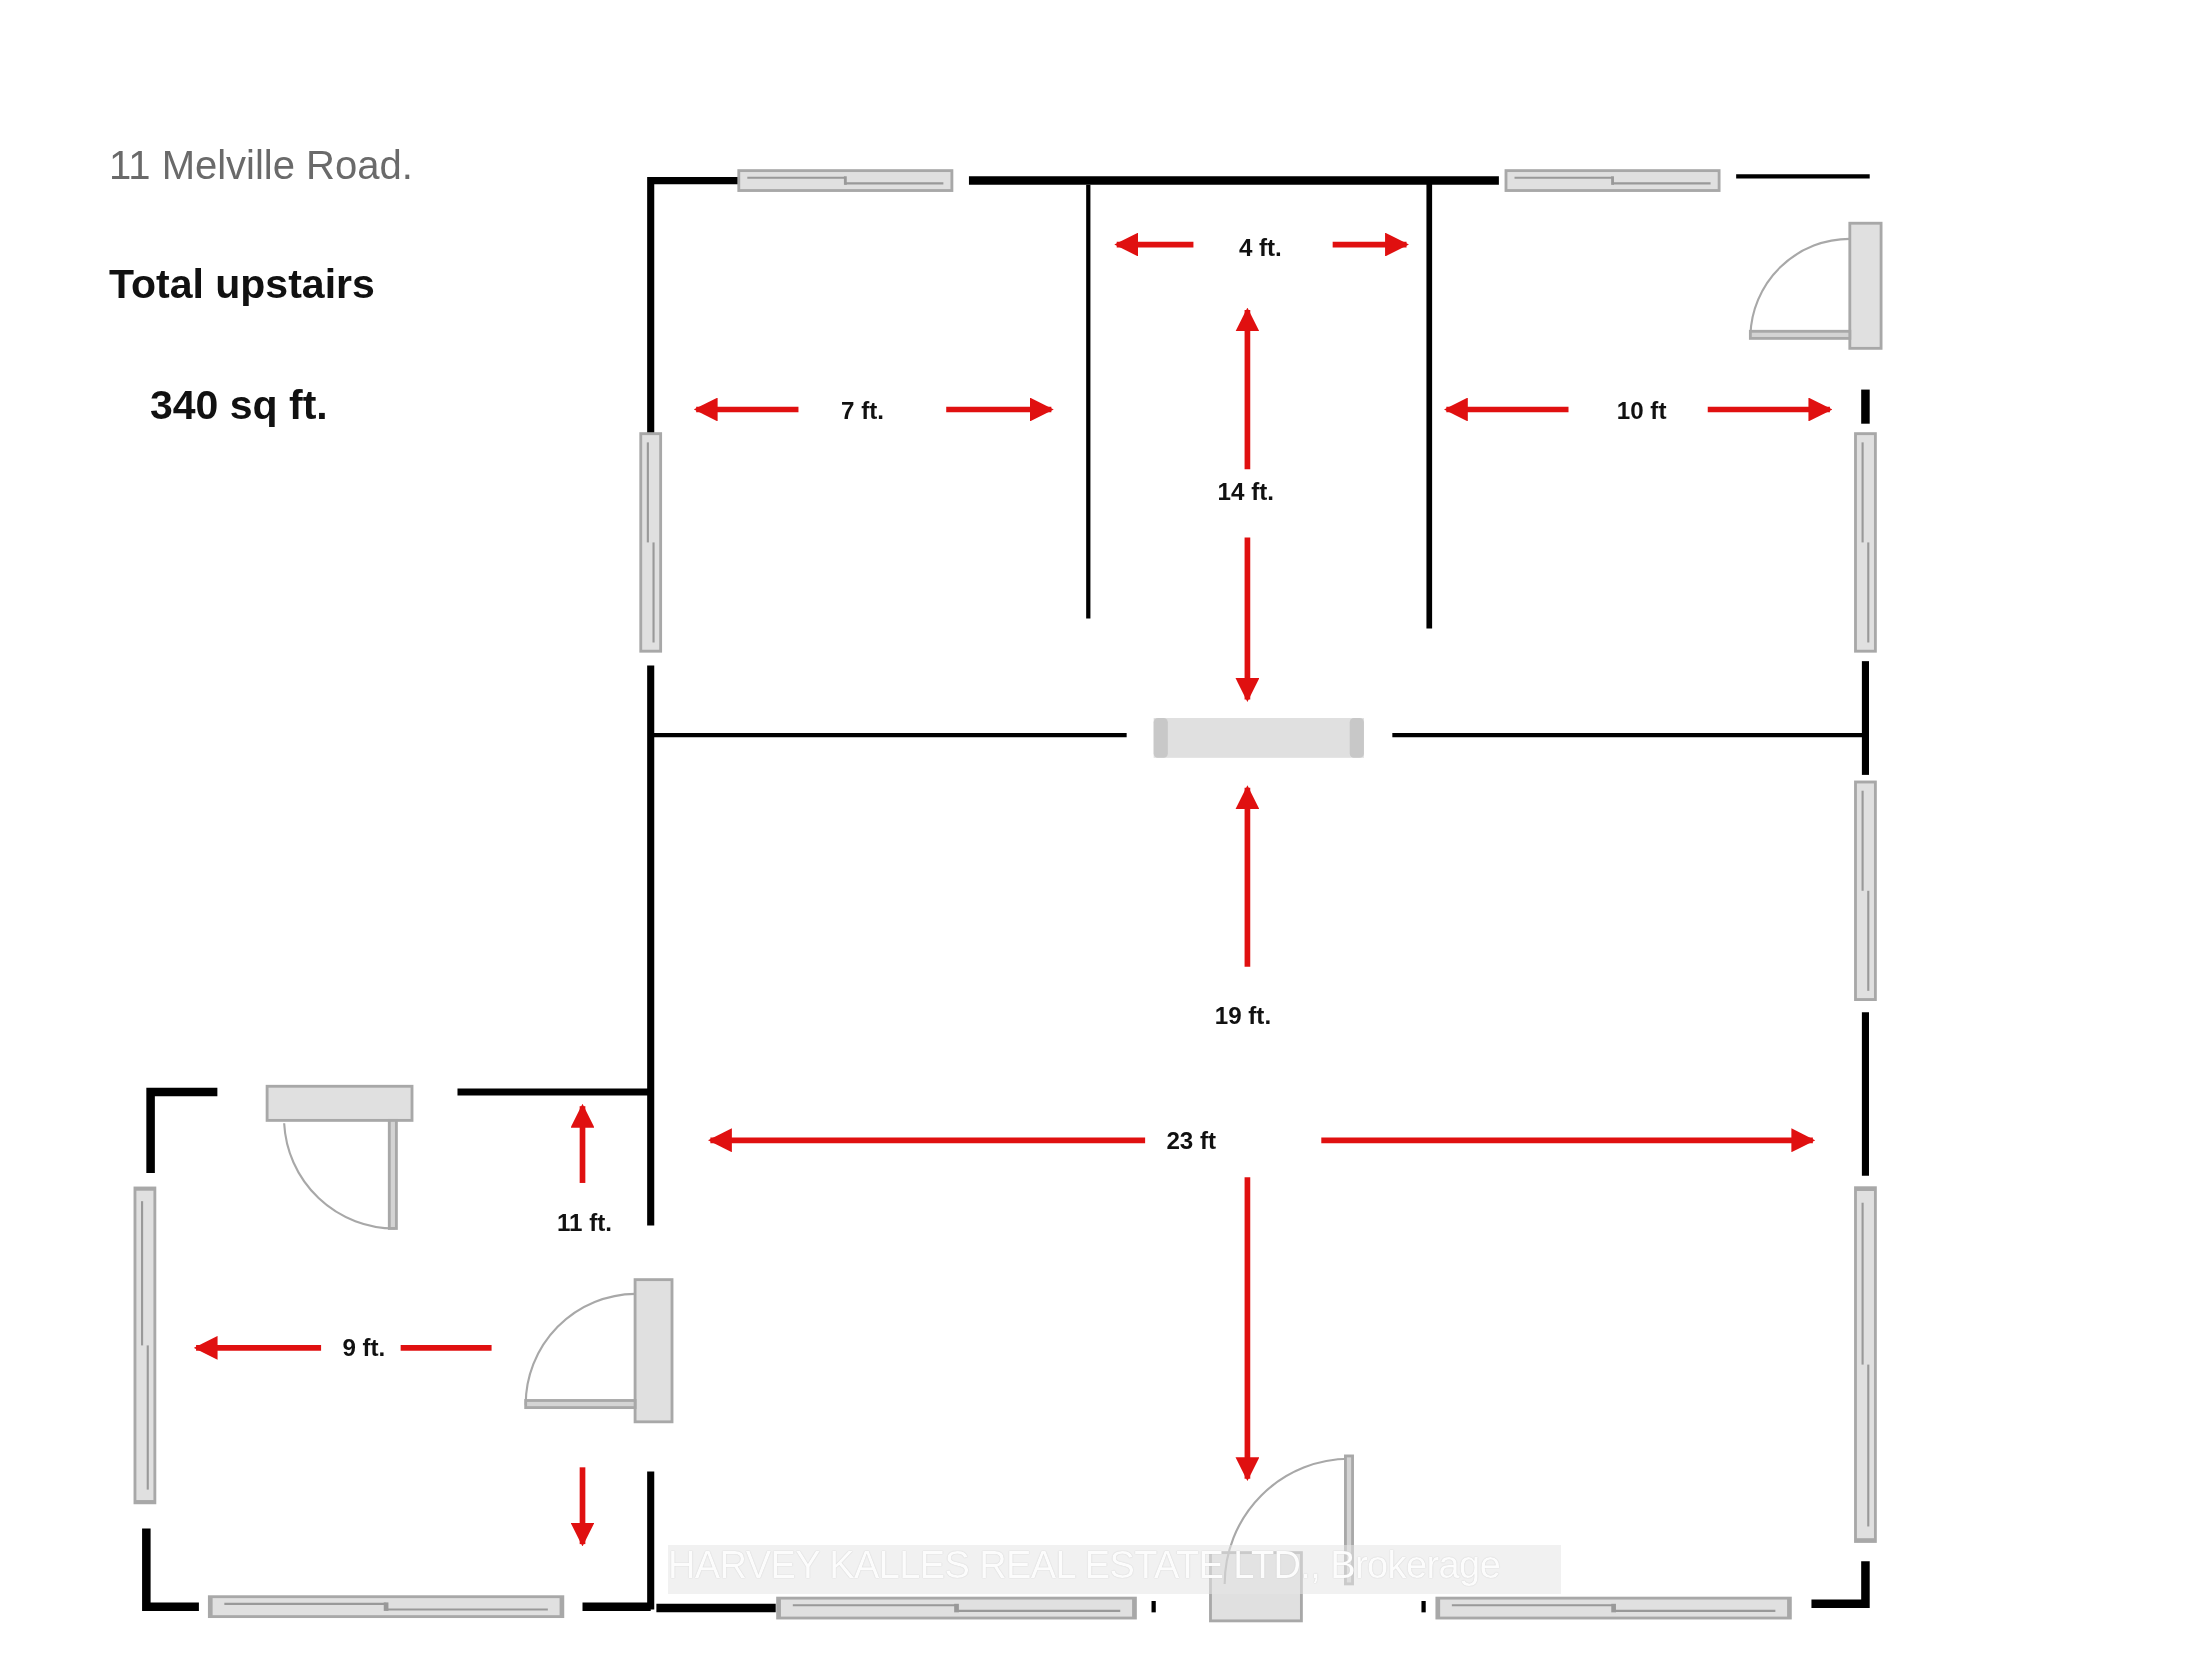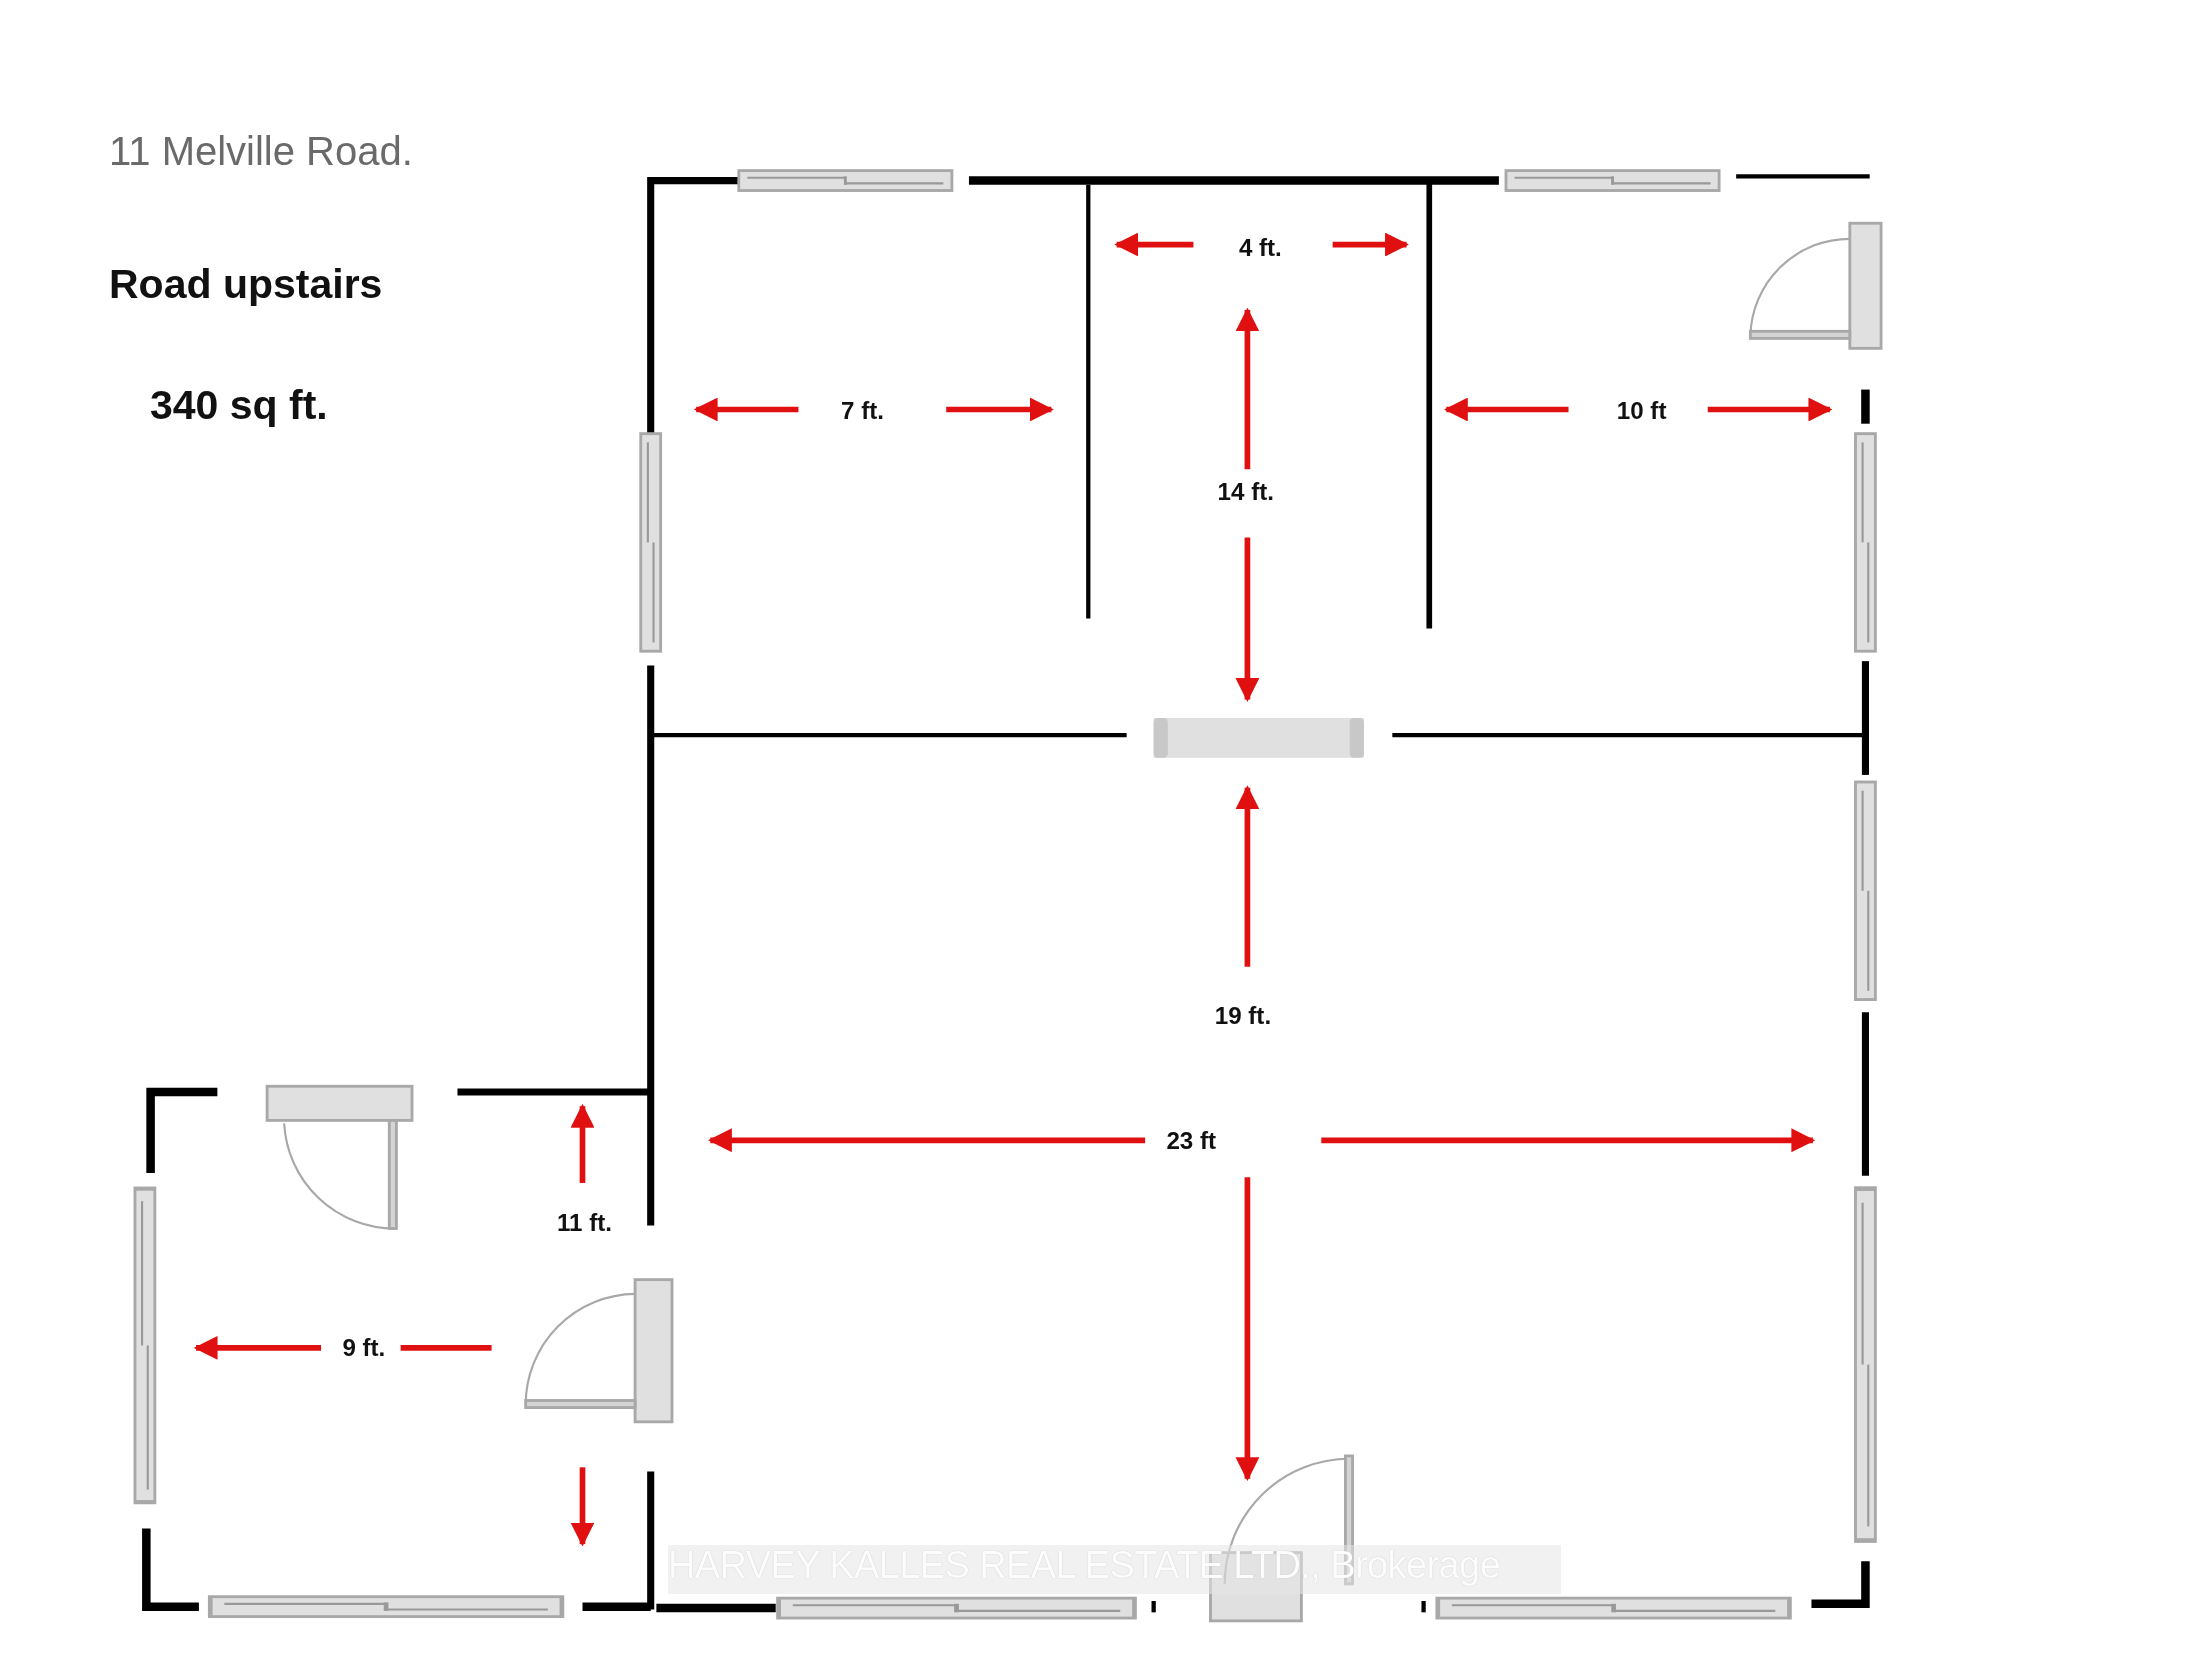--- a/index.html
+++ b/index.html
@@ -1,29 +1,29 @@
 <!DOCTYPE html>
 <html style="font-size:9.2px"><head>
 <meta charset="utf-8">
 <style>
   html, body { margin:0; padding:0; background:#ffffff; }
   body { width:2205px; height:1655px; overflow:hidden; position:relative; font-family:"Liberation Sans", sans-serif; }
   svg.plan { position:absolute; left:0; top:0; width:2205px; height:1655px; }
-  .address { position:absolute; left:109px; top:129px; font-size:40px; color:#6a6a6a; font-family:"Liberation Sans", sans-serif; }
+  .address { position:absolute; left:109px; top:143px; font-size:40px; color:#6a6a6a; font-family:"Liberation Sans", sans-serif; }
   .total { position:absolute; left:109px; top:258px; font-size:41px; font-weight:bold; color:#111; line-height:53px; font-family:"Liberation Sans", sans-serif; }
   .sqft { position:absolute; left:150px; top:382px; font-size:41px; font-weight:bold; color:#111; font-family:"Liberation Sans", sans-serif; }
   .dim { font-family:"Liberation Sans", sans-serif; font-weight:bold; font-size:17px; fill:#111; }
   .wm { position:absolute; left:668px; top:1545px; width:893px; height:49px; background:rgba(230,230,230,0.55); color:rgba(255,255,255,0.95); font-size:38px; line-height:40px; letter-spacing:-0.6px; white-space:nowrap; font-family:"Liberation Sans", sans-serif; text-shadow:0 0 1.1px #bbb; }
 </style>
 </head>
 <body>
 
 <div class="address">11 Melville Road.</div>
 <div class="total">
-  <div>Road upstairs</div>
+  <div>Total upstairs</div>
 </div>
 <div class="sqft">340 sq ft.</div>
 
 <svg class="plan" viewBox="0 0 1552 1164" preserveAspectRatio="none" xmlns="http://www.w3.org/2000/svg">
   <defs>
     <marker id="ah" viewBox="0 0 10 10" refX="9" refY="5" markerWidth="4.2" markerHeight="4.2" orient="auto-start-reverse">
       <path d="M0,0 L10,5 L0,10 z" fill="#e01010"></path>
     </marker>
     <g id="winH">
       <rect x="0" y="0" width="150" height="14" fill="#e0e0e0" stroke="#a8a8a8" stroke-width="2"></rect>

